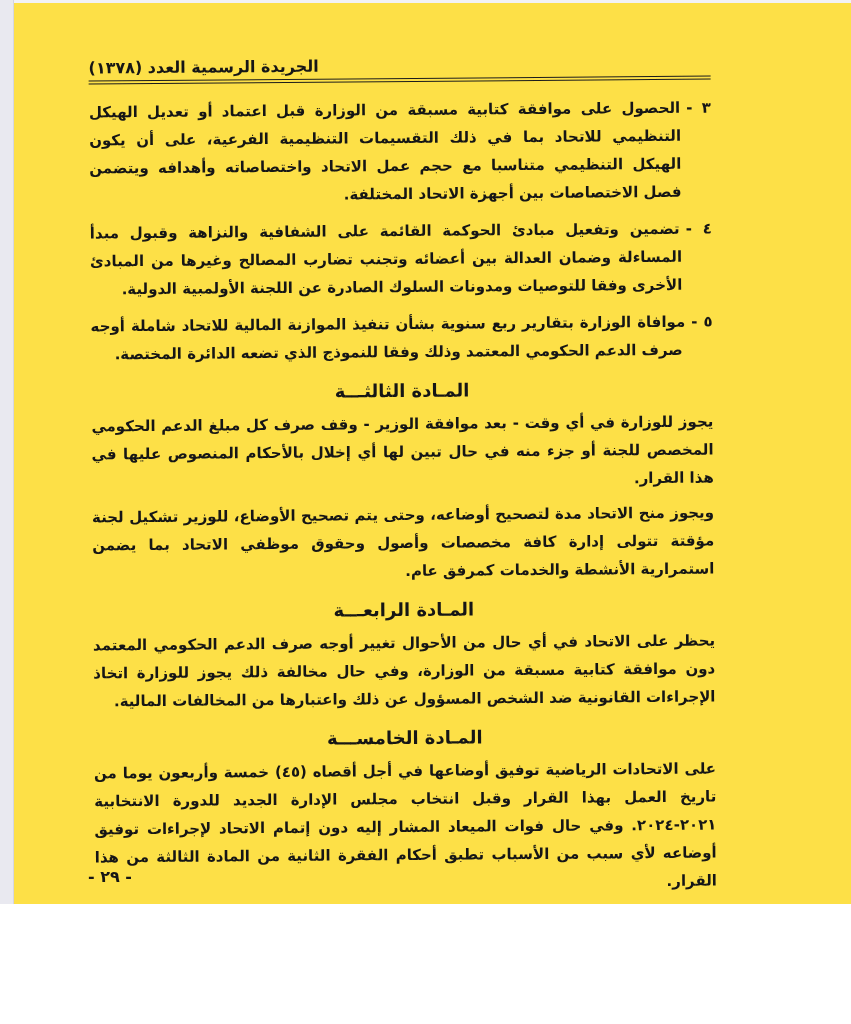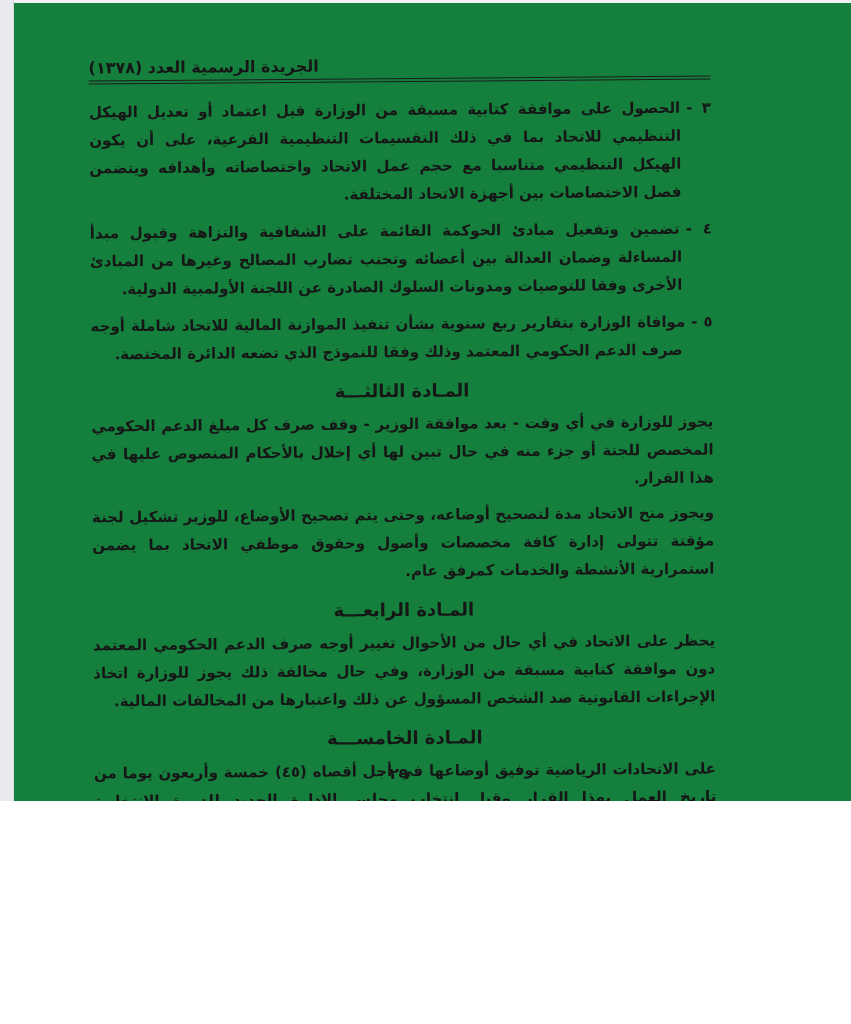--- a/index.html
+++ b/index.html
@@ -3,22 +3,22 @@
 <meta charset="utf-8">
 <style>
   html, body {
     margin: 0;
     padding: 0;
     background: #ffffff;
   }
   .page {
     position: relative;
     width: 851px;
-    height: 801px;
-    background: #15803d;
+    height: 904px;
+    background: #fde047;
     overflow: hidden;
     font-family: "DejaVu Sans", sans-serif;
     color: #161616;
   }
   
   .edge-left {
     position: absolute;
     left: 0; top: 0;
     width: 13px; height: 100%;
     background: #e9e9f0;
@@ -77,21 +77,21 @@
     text-align: justify;
     font-size: 15px;
     font-weight: bold;
     line-height: 28px;
   }
   .page-number {
     position: absolute;
     left: 88px;
     width: 622px;
     bottom: 18px;
-    text-align: center;
+    text-align: left;
     direction: rtl;
     font-size: 16px;
     font-weight: bold;
     letter-spacing: 1px;
   }
 </style>
 </head>
 <body>
 
 <div class="page">

